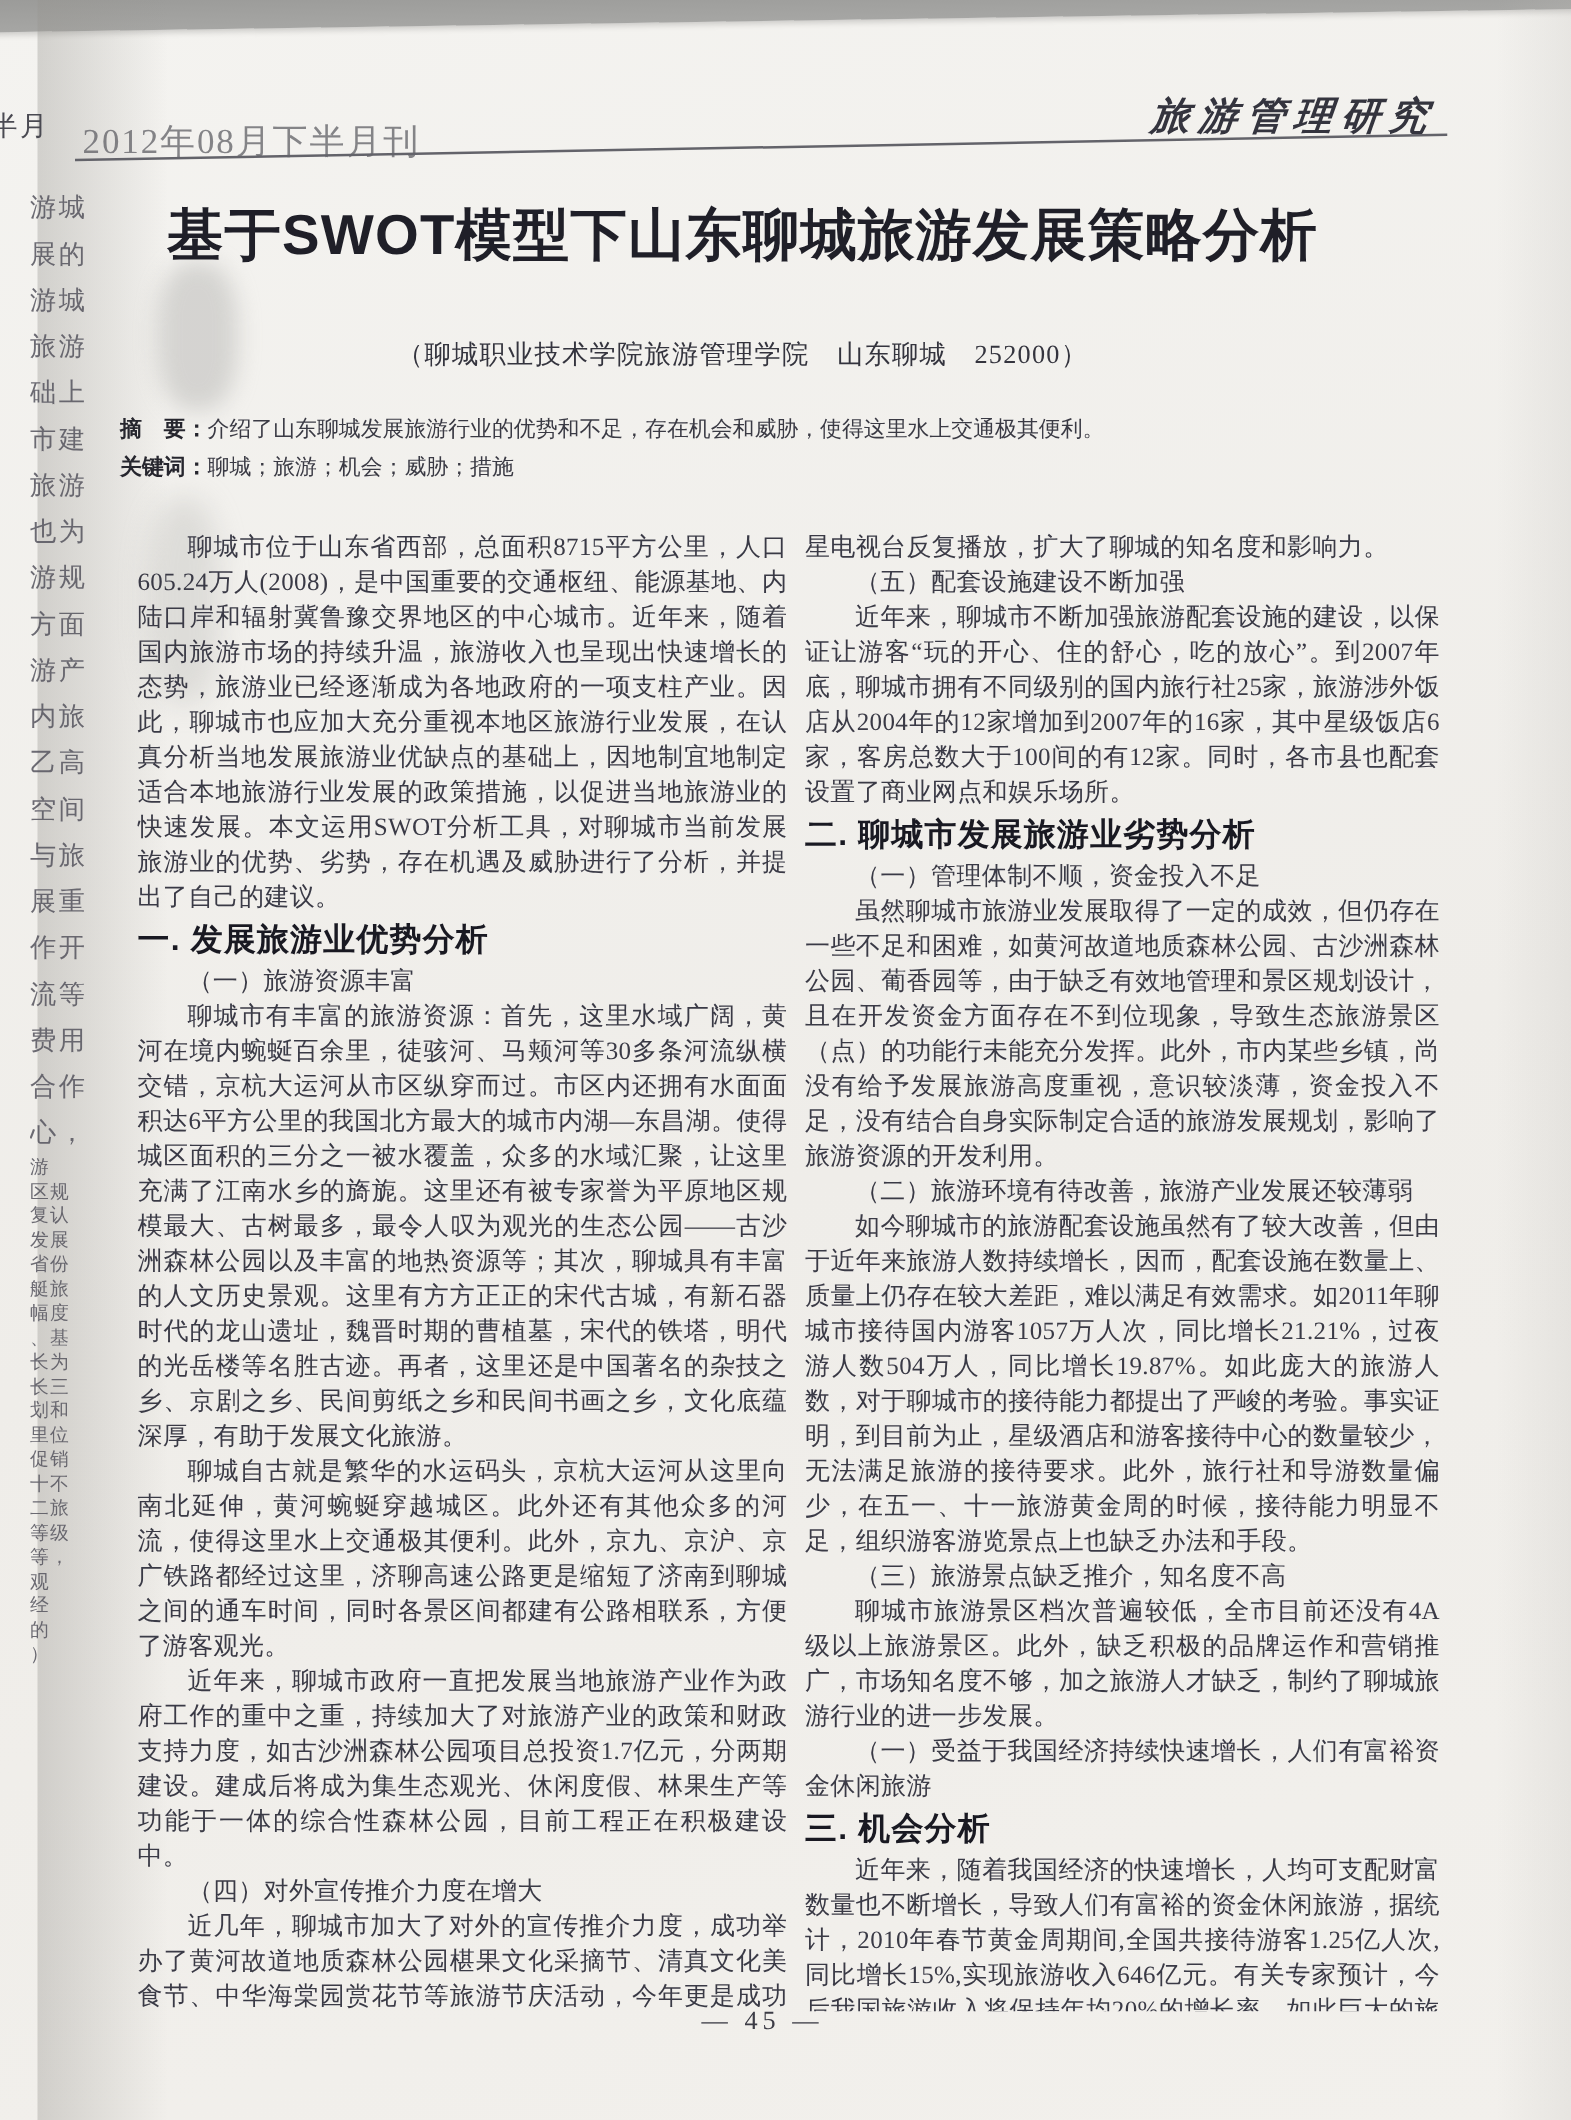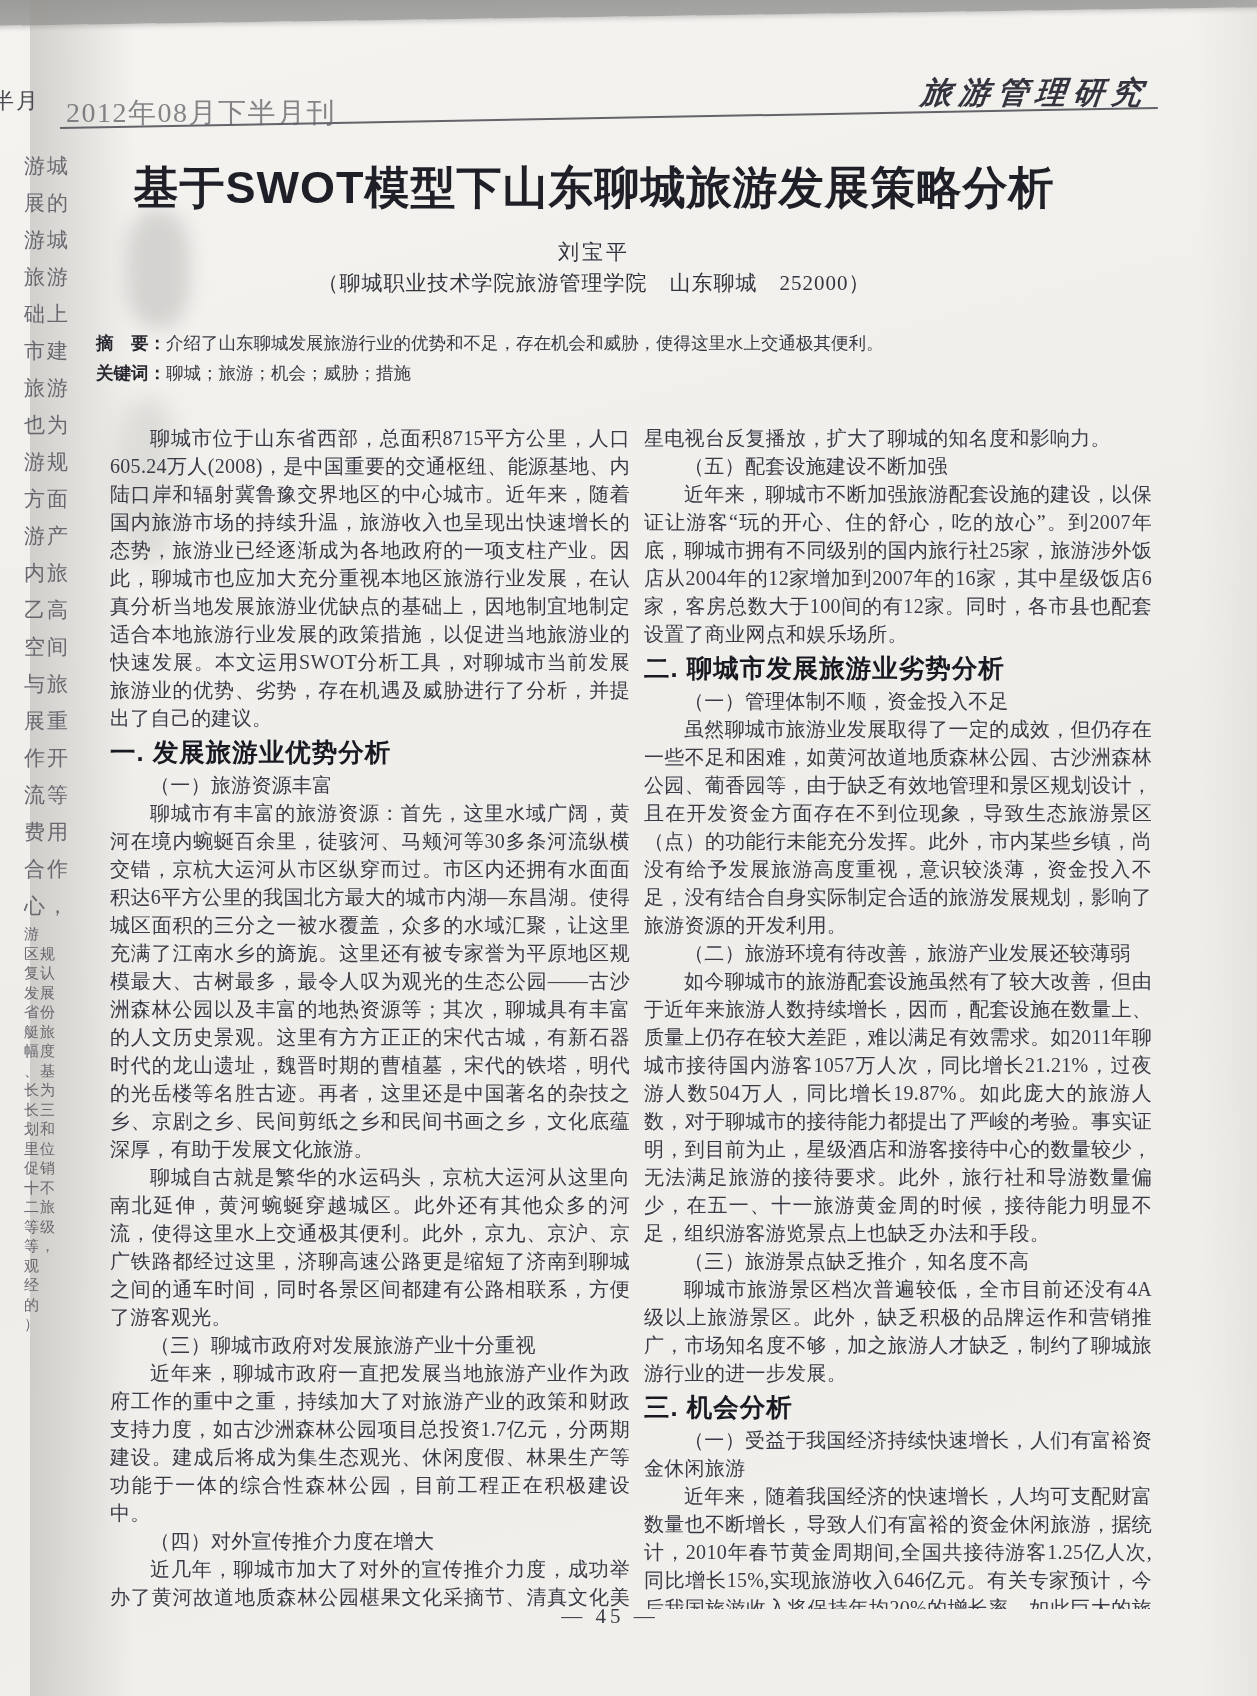--- a/index.html
+++ b/index.html
@@ -122,54 +122,52 @@
       <div class="frag-l">的</div>
       <div class="frag-l">）</div>
     </div>
 
   <div class="issue-frag">半月</div>
   <div class="issue">2012年08月下半月刊</div>
   <div class="col-header">旅游管理研究</div>
   <div class="header-rule"></div>
 
   <h1 class="title" style="margin:0;">基于SWOT模型下山东聊城旅游发展策略分析</h1>
-  <div class="author">刘宝平</div>
   <div class="affil">（聊城职业技术学院旅游管理学院　山东聊城　252000）</div>
 
   <div class="abstract">
     <div>
       <b>摘　要：</b><span>介绍了山东聊城发展旅游行业的优势和不足，存在机会和威胁，使得这里水上交通极其便利。</span>
     </div>
     <div>
       <b>关键词：</b><span>聊城；旅游；机会；威胁；措施</span>
     </div>
   </div>
 
   <div class="col left" id="col-left">
       <div class="blk para">聊城市位于山东省西部，总面积8715平方公里，人口605.24万人(2008)，是中国重要的交通枢纽、能源基地、内陆口岸和辐射冀鲁豫交界地区的中心城市。近年来，随着国内旅游市场的持续升温，旅游收入也呈现出快速增长的态势，旅游业已经逐渐成为各地政府的一项支柱产业。因此，聊城市也应加大充分重视本地区旅游行业发展，在认真分析当地发展旅游业优缺点的基础上，因地制宜地制定适合本地旅游行业发展的政策措施，以促进当地旅游业的快速发展。本文运用SWOT分析工具，对聊城市当前发展旅游业的优势、劣势，存在机遇及威胁进行了分析，并提出了自己的建议。</div>
       <div class="blk h2">一. 发展旅游业优势分析</div>
       <div class="blk sub">（一）旅游资源丰富</div>
       <div class="blk para">聊城市有丰富的旅游资源：首先，这里水域广阔，黄河在境内蜿蜒百余里，徒骇河、马颊河等30多条河流纵横交错，京杭大运河从市区纵穿而过。市区内还拥有水面面积达6平方公里的我国北方最大的城市内湖—东昌湖。使得城区面积的三分之一被水覆盖，众多的水域汇聚，让这里充满了江南水乡的旖旎。这里还有被专家誉为平原地区规模最大、古树最多，最令人叹为观光的生态公园——古沙洲森林公园以及丰富的地热资源等；其次，聊城具有丰富的人文历史景观。这里有方方正正的宋代古城，有新石器时代的龙山遗址，魏晋时期的曹植墓，宋代的铁塔，明代的光岳楼等名胜古迹。再者，这里还是中国著名的杂技之乡、京剧之乡、民间剪纸之乡和民间书画之乡，文化底蕴深厚，有助于发展文化旅游。</div>
       <div class="blk para">聊城自古就是繁华的水运码头，京杭大运河从这里向南北延伸，黄河蜿蜒穿越城区。此外还有其他众多的河流，使得这里水上交通极其便利。此外，京九、京沪、京广铁路都经过这里，济聊高速公路更是缩短了济南到聊城之间的通车时间，同时各景区间都建有公路相联系，方便了游客观光。</div>
-      <div class="blk sub">（三）聊城市政府对发展旅游产业十分重视</div>
       <div class="blk para">近年来，聊城市政府一直把发展当地旅游产业作为政府工作的重中之重，持续加大了对旅游产业的政策和财政支持力度，如古沙洲森林公园项目总投资1.7亿元，分两期建设。建成后将成为集生态观光、休闲度假、林果生产等功能于一体的综合性森林公园，目前工程正在积极建设中。</div>
       <div class="blk sub">（四）对外宣传推介力度在增大</div>
       <div class="blk para">近几年，聊城市加大了对外的宣传推介力度，成功举办了黄河故道地质森林公园椹果文化采摘节、清真文化美食节、中华海棠园赏花节等旅游节庆活动，今年更是成功举办了水文化节，并制作了宣传片在中央电视台、山东电视台和其他省市卫</div>
     </div>
   <div class="col right" id="col-right">
       <div class="blk cont">星电视台反复播放，扩大了聊城的知名度和影响力。</div>
       <div class="blk sub">（五）配套设施建设不断加强</div>
       <div class="blk para">近年来，聊城市不断加强旅游配套设施的建设，以保证让游客“玩的开心、住的舒心，吃的放心”。到2007年底，聊城市拥有不同级别的国内旅行社25家，旅游涉外饭店从2004年的12家增加到2007年的16家，其中星级饭店6家，客房总数大于100间的有12家。同时，各市县也配套设置了商业网点和娱乐场所。</div>
       <div class="blk h2">二. 聊城市发展旅游业劣势分析</div>
       <div class="blk sub">（一）管理体制不顺，资金投入不足</div>
       <div class="blk para">虽然聊城市旅游业发展取得了一定的成效，但仍存在一些不足和困难，如黄河故道地质森林公园、古沙洲森林公园、葡香园等，由于缺乏有效地管理和景区规划设计，且在开发资金方面存在不到位现象，导致生态旅游景区（点）的功能行未能充分发挥。此外，市内某些乡镇，尚没有给予发展旅游高度重视，意识较淡薄，资金投入不足，没有结合自身实际制定合适的旅游发展规划，影响了旅游资源的开发利用。</div>
       <div class="blk sub">（二）旅游环境有待改善，旅游产业发展还较薄弱</div>
       <div class="blk para">如今聊城市的旅游配套设施虽然有了较大改善，但由于近年来旅游人数持续增长，因而，配套设施在数量上、质量上仍存在较大差距，难以满足有效需求。如2011年聊城市接待国内游客1057万人次，同比增长21.21%，过夜游人数504万人，同比增长19.87%。如此庞大的旅游人数，对于聊城市的接待能力都提出了严峻的考验。事实证明，到目前为止，星级酒店和游客接待中心的数量较少，无法满足旅游的接待要求。此外，旅行社和导游数量偏少，在五一、十一旅游黄金周的时候，接待能力明显不足，组织游客游览景点上也缺乏办法和手段。</div>
       <div class="blk sub">（三）旅游景点缺乏推介，知名度不高</div>
       <div class="blk para">聊城市旅游景区档次普遍较低，全市目前还没有4A级以上旅游景区。此外，缺乏积极的品牌运作和营销推广，市场知名度不够，加之旅游人才缺乏，制约了聊城旅游行业的进一步发展。</div>
+      <div class="blk sub">（一）受益于我国经济持续快速增长，人们有富裕资金休闲旅游</div>
       <div class="blk h2">三. 机会分析</div>
-      <div class="blk sub">（一）受益于我国经济持续快速增长，人们有富裕资金休闲旅游</div>
       <div class="blk para">近年来，随着我国经济的快速增长，人均可支配财富数量也不断增长，导致人们有富裕的资金休闲旅游，据统计，2010年春节黄金周期间,全国共接待游客1.25亿人次,同比增长15%,实现旅游收入646亿元。有关专家预计，今后我国旅游收入将保持年均20%的增长率，如此巨大的旅游市场，无疑为发展聊城旅游提供了难得的契机。</div>
     </div>
 
   <div class="pageno">— 45 —</div>
 
 </div>
 
 </body></html>

